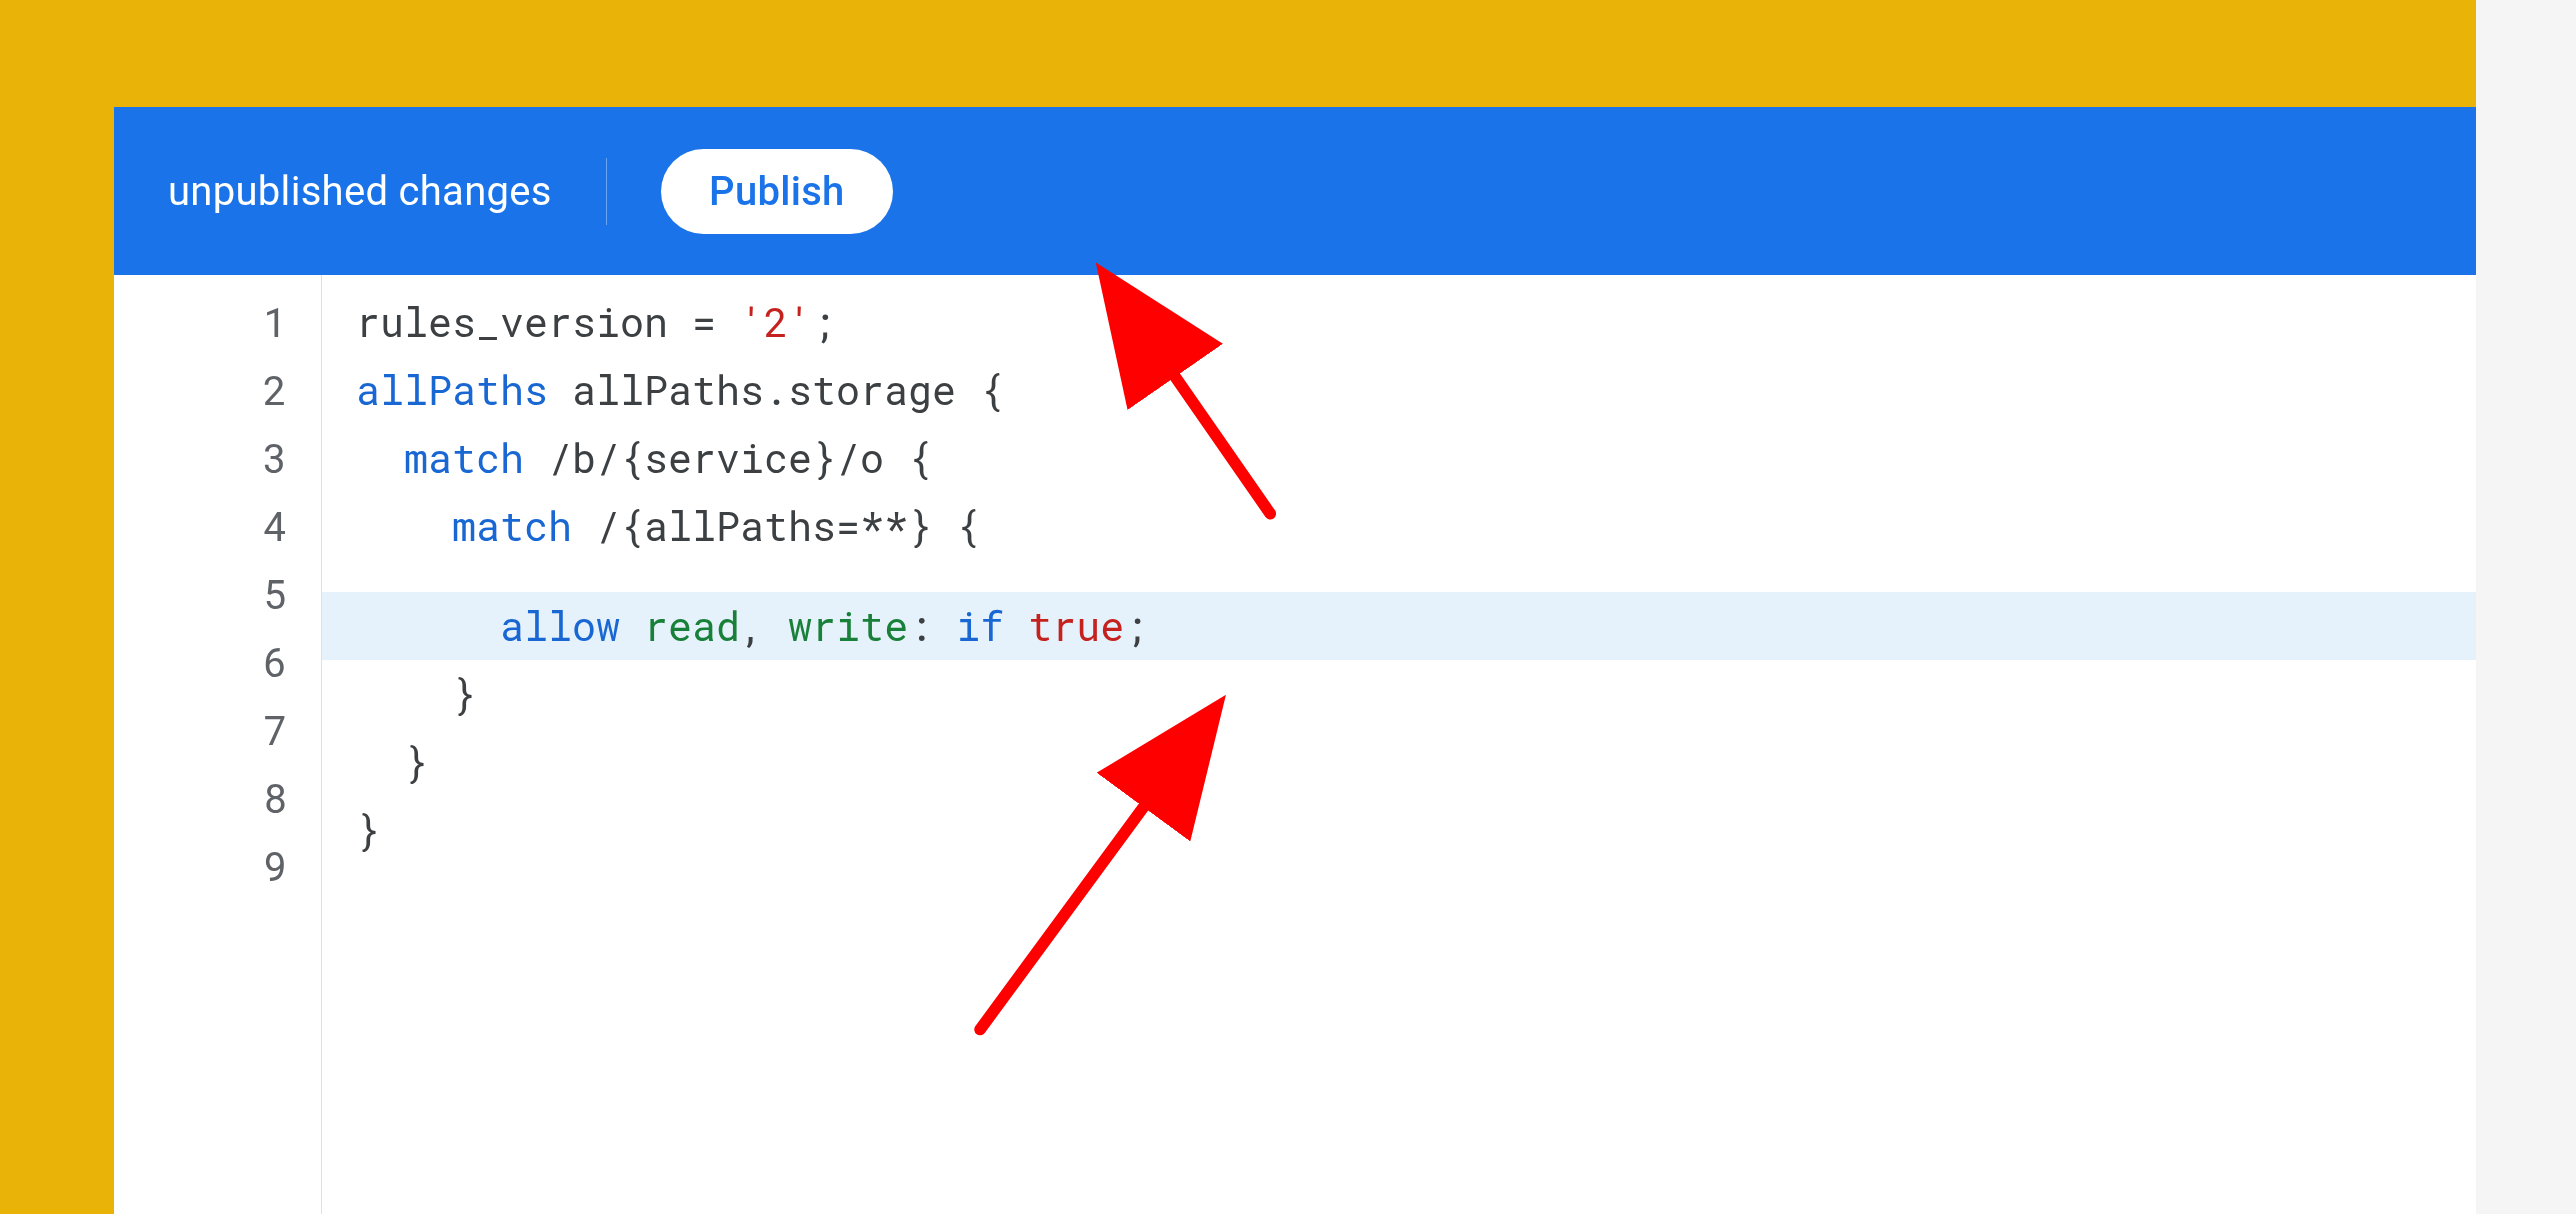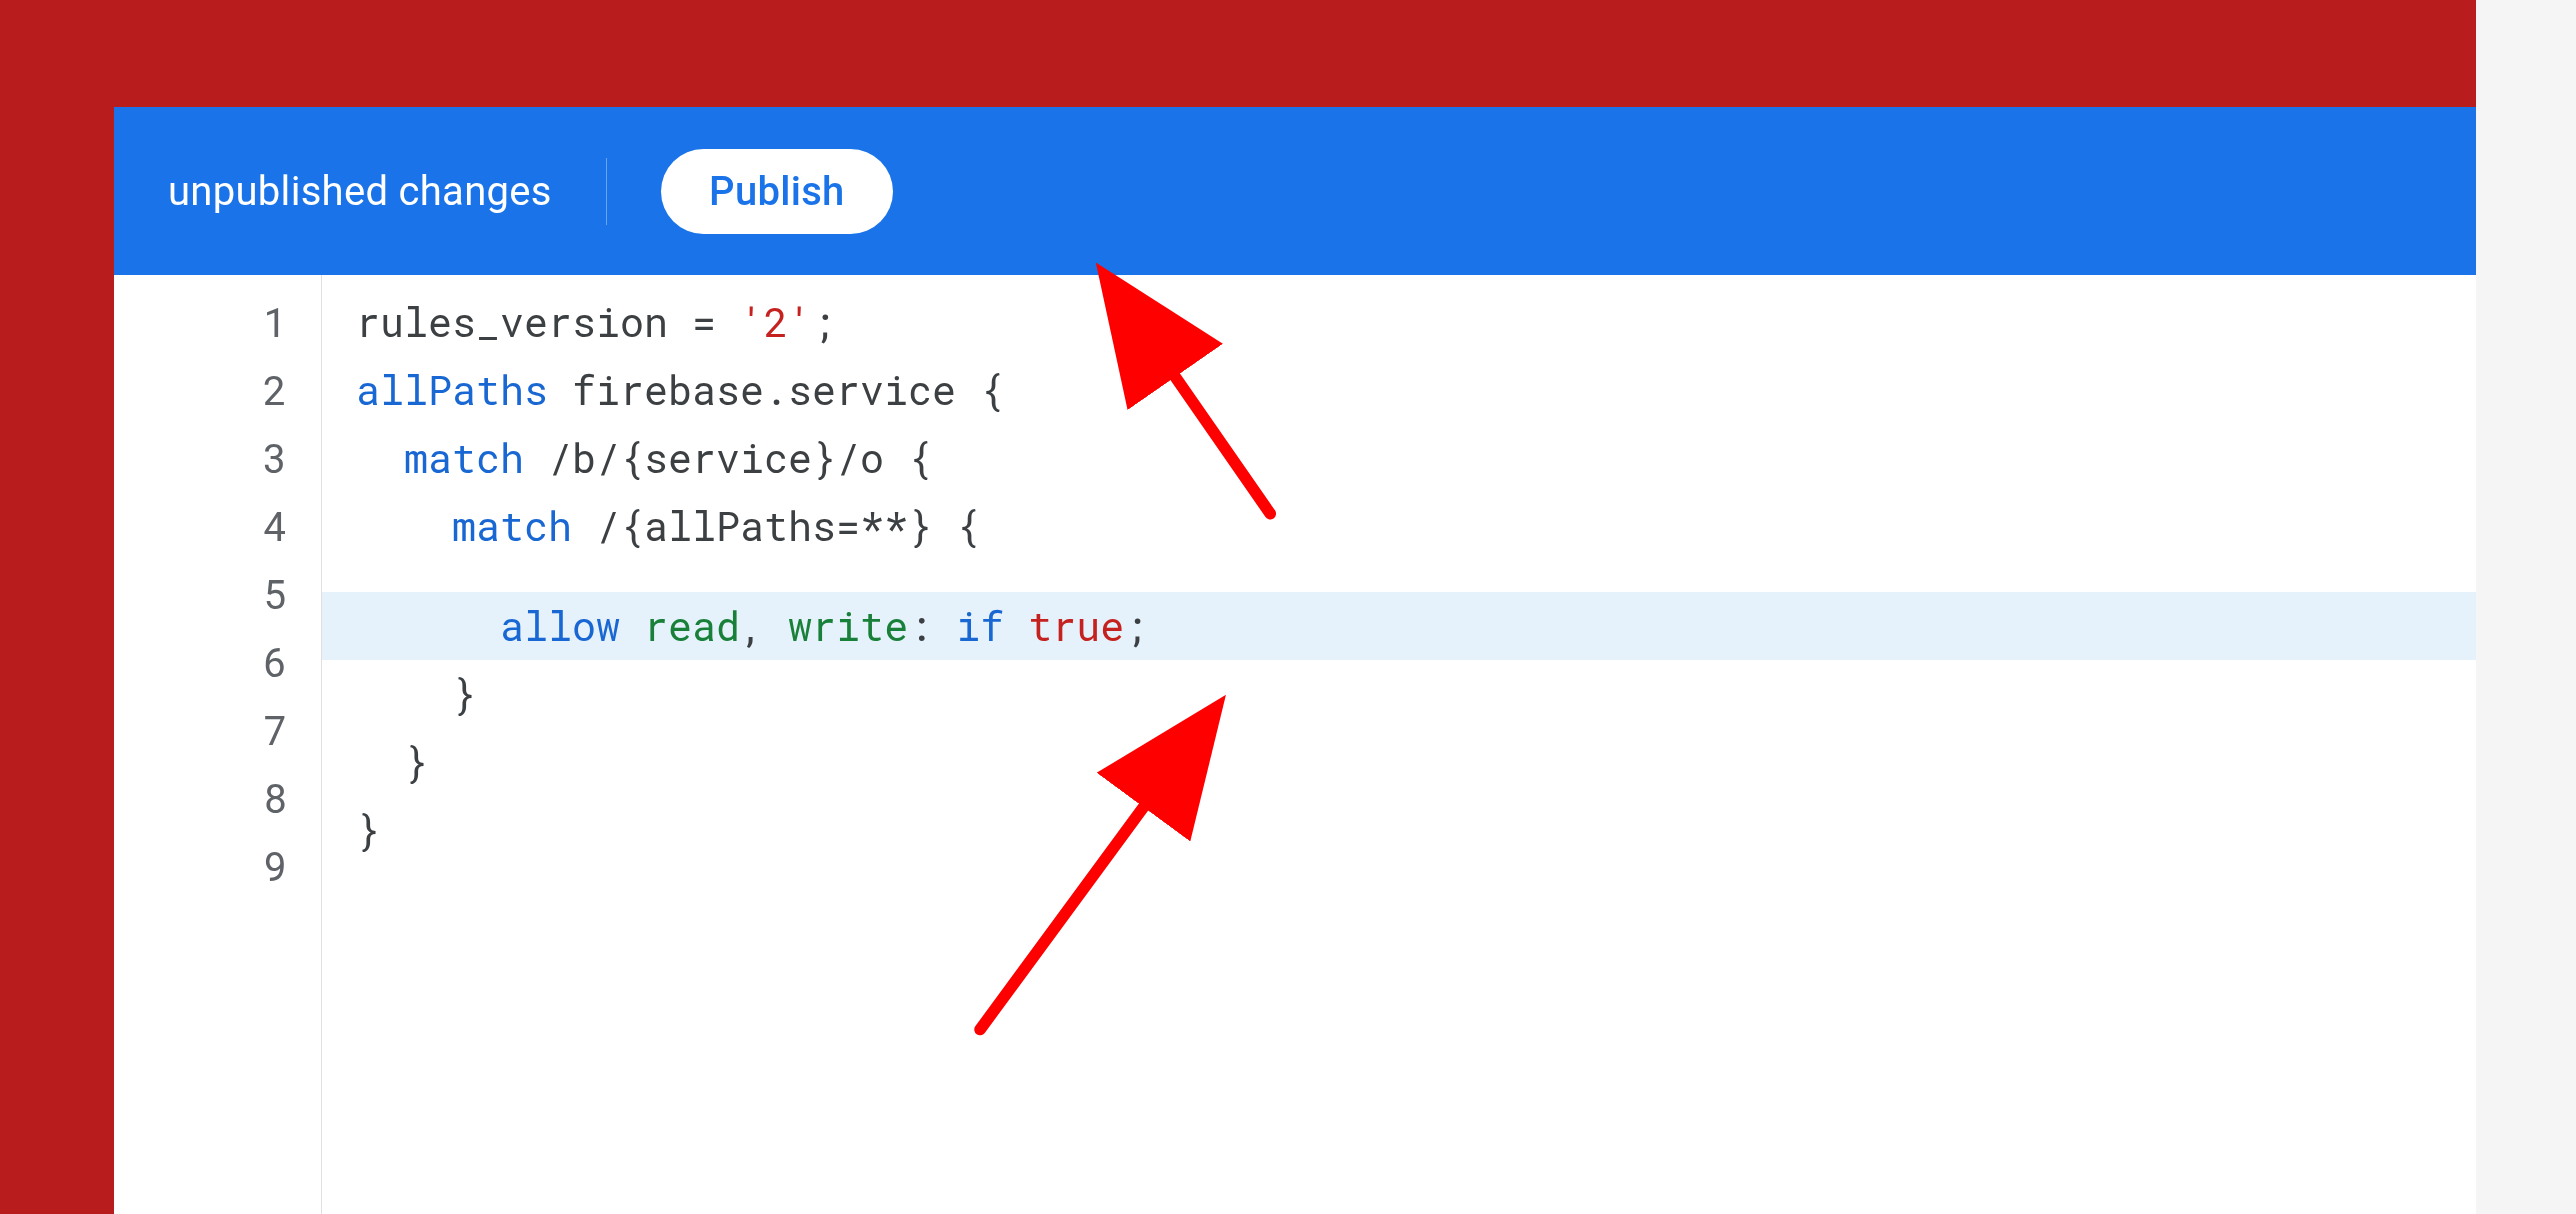--- a/index.html
+++ b/index.html
@@ -5,21 +5,21 @@
     * { margin: 0; padding: 0; box-sizing: border-box; }
     body {
       font-family: 'Roboto', -apple-system, BlinkMacSystemFont, "Segoe UI", Arial, sans-serif;
       background: #f5f5f5;
       overflow: hidden;
     }
     .viewport {
       width: 2476px;
       height: 1215px;
       transform-origin: top left;
-      background: #b91c1c;
+      background: #eab308;
       position: relative;
     }
     .outer-wrap {
       position: absolute;
       top: 107px;
       left: 114px;
       right: 0;
       bottom: 0;
       background: #fff;
     }
@@ -138,21 +138,21 @@
           <div class="gutter-line">3</div>
           <div class="gutter-line">4</div>
           <div class="gutter-line">5</div>
           <div class="gutter-line">6</div>
           <div class="gutter-line">7</div>
           <div class="gutter-line">8</div>
           <div class="gutter-line">9</div>
         </div>
       <div class="code" id="code">
           <div class="code-line"><span class="t-normal">rules_version </span><span class="t-normal">=</span><span class="t-normal"> </span><span class="t-string">'2'</span><span class="t-normal">;</span></div>
-          <div class="code-line"><span class="t-keyword">allPaths</span><span class="t-normal"> firebase.service {</span></div>
+          <div class="code-line"><span class="t-keyword">allPaths</span><span class="t-normal"> allPaths.storage {</span></div>
           <div class="code-line"><span class="t-normal">  </span><span class="t-keyword">match</span><span class="t-normal"> /b/{service}/o {</span></div>
           <div class="code-line"><span class="t-normal">    </span><span class="t-keyword">match</span><span class="t-normal"> /{allPaths=**} {</span></div>
           <div class="code-line highlighted"><span class="t-normal">      </span><span class="t-keyword">allow</span><span class="t-normal"> </span><span class="t-builtin">read</span><span class="t-normal">, </span><span class="t-builtin">write</span><span class="t-normal">: </span><span class="t-keyword">if</span><span class="t-normal"> </span><span class="t-boolean">true</span><span class="t-normal">;</span></div>
           <div class="code-line"><span class="t-normal">    }</span></div>
           <div class="code-line"><span class="t-normal">  }</span></div>
           <div class="code-line"><span class="t-normal">}</span></div>
           <div class="code-line"><span class="t-normal"></span></div>
         </div>
     </div>
 

